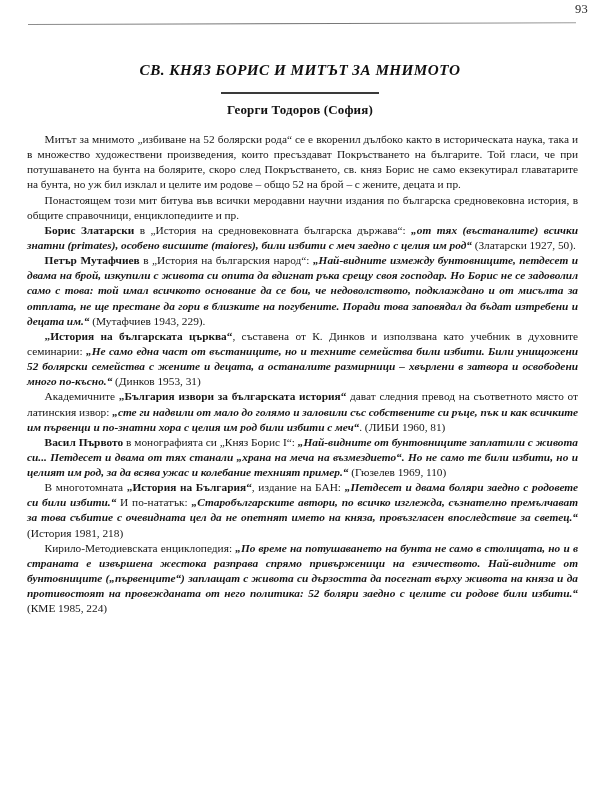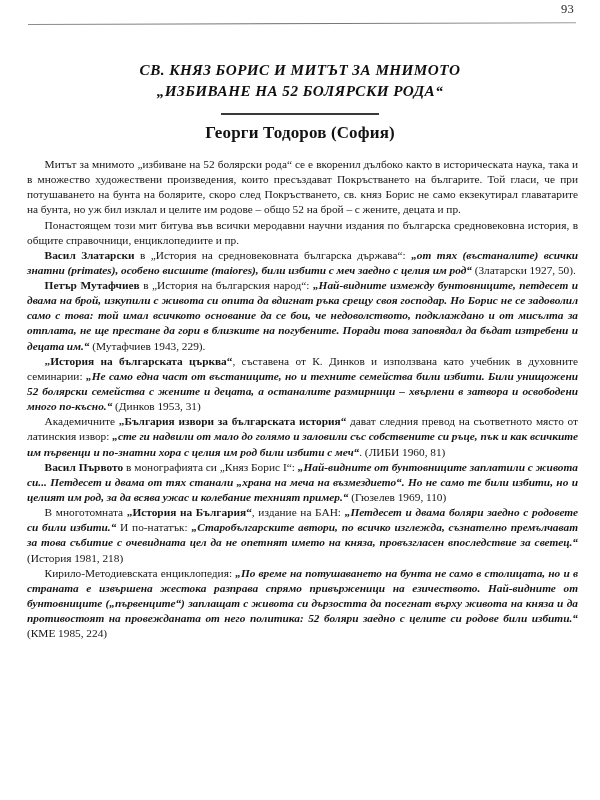--- a/index.html
+++ b/index.html
@@ -21,21 +21,21 @@
     box-sizing: border-box;
     padding: 0;
   }
   
   .folio-row {
     position: relative;
     height: 26px;
   }
   .folio {
     position: absolute;
-    right: 26px;
+    right: 12px;
     top: 2px;
     font-size: 12.5px;
     letter-spacing: 0.2px;
     color: #1f1f1f;
   }
   .head-rule {
     position: absolute;
     left: 28px;
     right: 24px;
     top: 24px;
@@ -60,21 +60,21 @@
     display: block;
     font-style: italic;
   }
   .byline-rule {
     width: 158px;
     height: 2px;
     background: #3a3a3a;
     margin: 11px auto 8px auto;
   }
   .byline {
-    font-size: 17px;
+    font-size: 13px;
     font-weight: bold;
     letter-spacing: 0.15px;
     color: #121212;
   }
   
   .body-text {
     margin: 14px 22px 0 27px;
     font-size: 11.35px;
     line-height: 1.336;
     text-align: justify;
@@ -101,30 +101,29 @@
 <div class="page">
 
   <div class="folio-row">
     <div class="folio">93</div>
     <div class="head-rule"></div>
   </div>
 
   <div class="title-block">
     <h1 class="doc-title">
       <span class="title-line">СВ. КНЯЗ БОРИС И МИТЪТ ЗА МНИМОТО</span>
-      <span class="title-line">„ИЗБИВАНЕ НА 52 БОЛЯРСКИ РОДА“</span>
     </h1>
     <div class="byline-rule"></div>
     <div class="byline">Георги Тодоров (София)</div>
   </div>
 
   <div class="body-text">
       <p><span>Митът за мнимото „избиване на 52 болярски рода“ се е вкоренил дълбоко както в историческата наука, така и в множество художествени произведения, които пресъздават Покръстването на българите. Той гласи, че при потушаването на бунта на болярите, скоро след Покръстването, св. княз Борис не само екзекутирал главатарите на бунта, но уж бил изклал и целите им родове – общо 52 на брой – с жените, децата и пр.</span></p>
       <p><span>Понастоящем този мит битува във всички меродавни научни издания по българска средновековна история, в общите справочници, енциклопедиите и пр.</span></p>
-      <p><span class="b">Васил Златарски</span><span> в „История на средновековната българска държава“: </span><span class="bi">„от тях (въстаналите) всички знатни (primates), особено висшите (maiores), били избити с меч заедно с целия им род“</span><span> (Златарски 1927, 50).</span></p>
+      <p><span class="b">Борис Златарски</span><span> в „История на средновековната българска държава“: </span><span class="bi">„от тях (въстаналите) всички знатни (primates), особено висшите (maiores), били избити с меч заедно с целия им род“</span><span> (Златарски 1927, 50).</span></p>
       <p><span class="b">Петър Мутафчиев</span><span> в „История на българския народ“: </span><span class="bi">„Най-видните измежду бунтовниците, петдесет и двама на брой, изкупили с живота си опита да вдигнат ръка срещу своя господар. Но Борис не се задоволил само с това: той имал всичкото основание да се бои, че недоволството, подклаждано и от мисълта за отплата, не ще престане да гори в близките на погубените. Поради това заповядал да бъдат изтребени и децата им.“</span><span> (Мутафчиев 1943, 229).</span></p>
       <p><span class="b">„История на българската църква“</span><span>, съставена от К. Динков и използвана като учебник в духовните семинарии: </span><span class="bi">„Не само една част от въстаниците, но и техните семейства били избити. Били унищожени 52 болярски семейства с жените и децата, а останалите размирници – хвърлени в затвора и освободени много по-късно.“</span><span> (Динков 1953, 31)</span></p>
       <p><span>Академичните </span><span class="b">„България извори за българската история“</span><span> дават следния превод на съответното място от латинския извор: </span><span class="bi">„сте ги надвили от мало до голямо и заловили със собствените си ръце, пък и как всичките им първенци и по-знатни хора с целия им род били избити с меч“</span><span>. (ЛИБИ 1960, 81)</span></p>
       <p><span class="b">Васил Първото</span><span> в монографията си „Княз Борис I“: </span><span class="bi">„Най-видните от бунтовниците заплатили с живота си... Петдесет и двама от тях станали „храна на меча на възмездието“. Но не само те били избити, но и целият им род, за да всява ужас и колебание техният пример.“</span><span> (Гюзелев 1969, 110)</span></p>
       <p><span>В многотомната </span><span class="b">„История на България“</span><span>, издание на БАН: </span><span class="bi">„Петдесет и двама боляри заедно с родовете си били избити.“</span><span> И по-нататък: </span><span class="bi">„Старобългарските автори, по всичко изглежда, съзнателно премълчават за това събитие с очевидната цел да не опетнят името на княза, провъзгласен впоследствие за светец.“</span><span> (История 1981, 218)</span></p>
       <p><span>Кирило-Методиевската енциклопедия: </span><span class="bi">„По време на потушаването на бунта не само в столицата, но и в страната е извършена жестока разправа спрямо привърженици на езичеството. Най-видните от бунтовниците („първенците“) заплащат с живота си дързостта да посегнат върху живота на княза и да противостоят на провежданата от него политика: 52 боляри заедно с целите си родове били избити.“</span><span> (КМЕ 1985, 224)</span></p>
     </div>
 
 </div>
 

